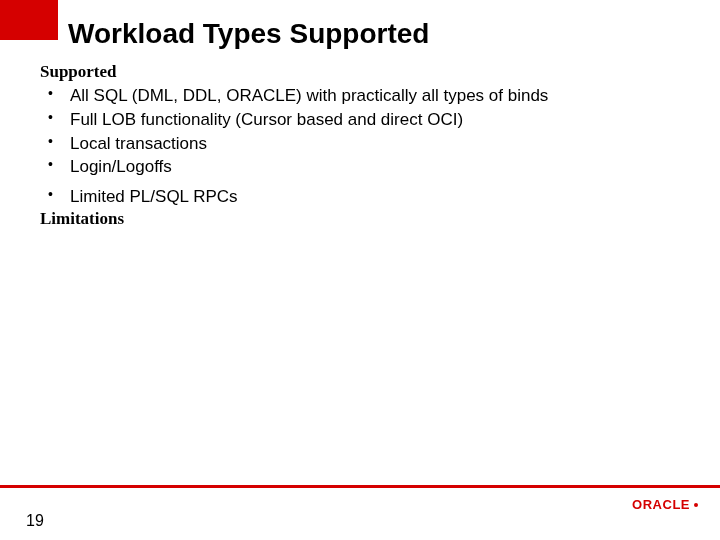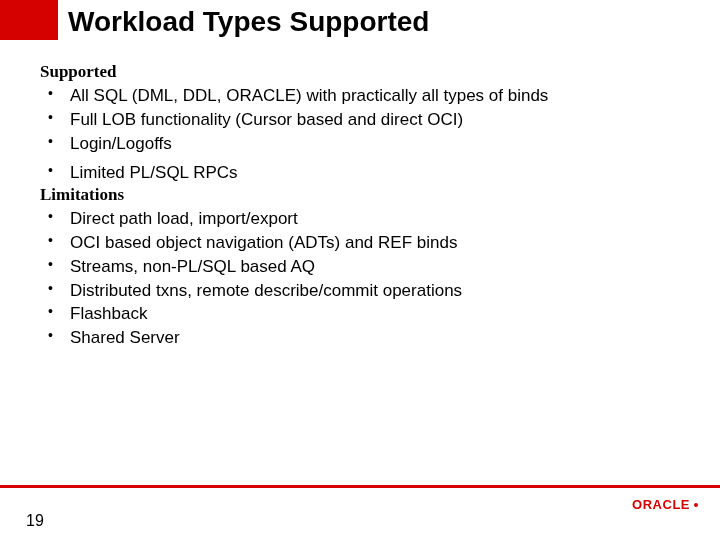--- a/index.html
+++ b/index.html
@@ -14,21 +14,21 @@
   .red-block {
     position: absolute;
     top: 0;
     left: 0;
     width: 58px;
     height: 40px;
     background: #d50000;
   }
   .title {
     position: absolute;
-    top: 6px;
+    top: 18px;
     left: 68px;
     font-size: 28px;
     font-weight: bold;
     color: #000;
   }
   .content {
     position: absolute;
     top: 62px;
     left: 40px;
     right: 40px;
@@ -109,35 +109,28 @@
 
 <h1 class="title">Workload Types Supported</h1>
 
 <div class="content">
 
   <div>
     <div class="section-heading">Supported</div>
     <ul class="items">
       <li>All SQL (DML, DDL, ORACLE) with practically all types of binds</li>
       <li>Full LOB functionality (Cursor based and direct OCI)</li>
+      <li>Local transactions</li>
       <li>Login/Logoffs</li>
       <li class="last-item">Limited PL/SQL RPCs</li>
     </ul>
   </div>
 
   <div class="section2">
     <div class="section-heading">Limitations</div>
-    <ul class="items">
-      <li>Direct path load, import/export</li>
-      <li>OCI based object navigation (ADTs) and REF binds</li>
-      <li>Streams, non-PL/SQL based AQ</li>
-      <li>Distributed txns, remote describe/commit operations</li>
-      <li>Flashback</li>
-      <li>Shared Server</li>
-    </ul>
   </div>
 
 </div>
 
 <div class="footer-line"></div>
 
 <div class="logo">
   <span class="logo-text">ORACLE</span>
   <span class="logo-dot"></span>
 </div>

